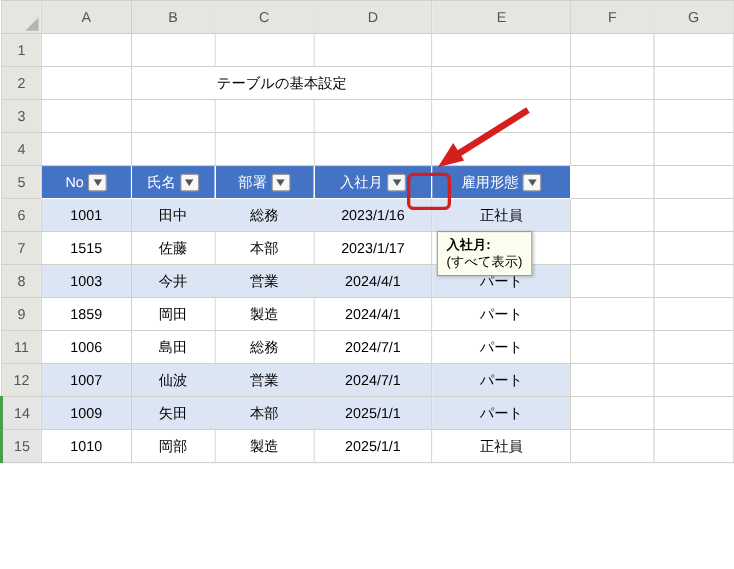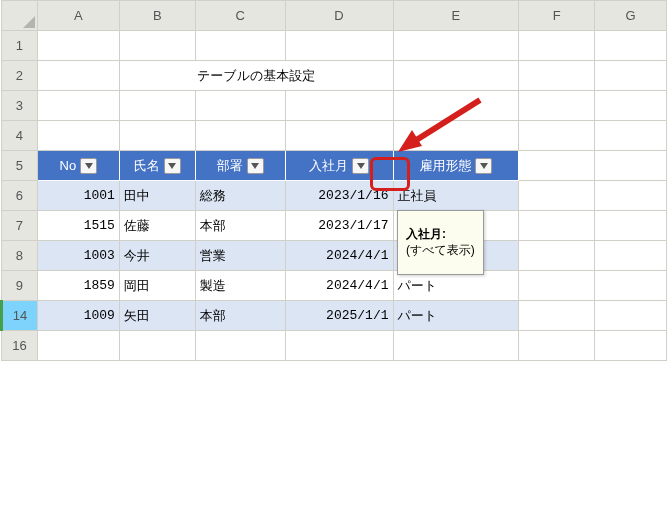--- a/index.html
+++ b/index.html
@@ -32,21 +32,21 @@
   color: #555;
 }
 .sheet .rowhead {
   background: #e6e6e1;
   text-align: center;
   color: #555;
   width: 36px;
   font-weight: normal;
 }
 .rowhead.sel-green {
-  background: #7dd3fc;
+  background: #e5e5e5;
   border-left: 3px solid #469f4a;
 }
 .corner {
   width: 36px;
   background: #e6e6e1;
   position: relative;
 }
 .corner::after {
   content: "";
   position: absolute;
@@ -86,42 +86,42 @@
   display: inline-flex;
   align-items: center;
   justify-content: center;
   cursor: pointer;
 }
 .filter-btn svg { display: block; }
 
 .band-odd { background: #dbe5f3 !important; }
 .band-even { background: #ffffff !important; }
 
-.r-align { text-align: right; padding-right: 6px; font-family: Liberation Mono, monospace; }
-.l-align { text-align: left; padding-left: 6px; }
+.r-align { text-align: center; padding-right: 6px; }
+.l-align { text-align: center; padding-left: 6px; }
 
 .title-row td.merge {
   text-align: center;
 }
 
 .red-box {
   position: absolute;
   border: 3px solid #d41f1c;
   border-radius: 6px;
   pointer-events: none;
 }
 .arrow {
   position: absolute;
   pointer-events: none;
 }
 .tooltip {
   position: absolute;
   background: #fcfdee;
   border: 1px solid #9a9a9a;
-  padding: 16px 8px;
+  padding: 4px 8px;
   font-size: 12px;
   line-height: 1.3;
   box-shadow: 1px 1px 3px rgba(0,0,0,0.2);
 }
 .tooltip .tt-title { font-weight: bold; }
 </style>
 </head>
 <body>
 
 <table class="sheet">
@@ -269,40 +269,60 @@
     <th class="rowhead">9</th>
     <td class="band-even r-align">1859</td>
     <td class="band-even l-align">岡田</td>
     <td class="band-even l-align">製造</td>
     <td class="band-even r-align">2024/4/1</td>
     <td class="band-even l-align">パート</td>
     <td></td>
         <td></td>
   </tr>
   <tr>
+    <th class="rowhead">11</th>
+    <td class="band-even r-align">1006</td>
+    <td class="band-even l-align">島田</td>
+    <td class="band-even l-align">総務</td>
+    <td class="band-even r-align">2024/7/1</td>
+    <td class="band-even l-align">パート</td>
+    <td></td>
+        <td></td>
+  </tr>
+  <tr>
+    <th class="rowhead">12</th>
+    <td class="band-odd r-align">1007</td>
+    <td class="band-odd l-align">仙波</td>
+    <td class="band-odd l-align">営業</td>
+    <td class="band-odd r-align">2024/7/1</td>
+    <td class="band-odd l-align">パート</td>
+    <td></td>
+        <td></td>
+  </tr>
+  <tr>
     <th class="rowhead sel-green">14</th>
     <td class="band-odd r-align">1009</td>
     <td class="band-odd l-align">矢田</td>
     <td class="band-odd l-align">本部</td>
     <td class="band-odd r-align">2025/1/1</td>
     <td class="band-odd l-align">パート</td>
     <td></td>
         <td></td>
   </tr>
-
-  <tr>
-    <th class="rowhead">16</th>
-    <td></td>
-        <td></td>
-        <td></td>
-        <td></td>
-        <td></td>
-        <td></td>
-        <td></td>
-  </tr>
+  <tr>
+    <th class="rowhead sel-green">15</th>
+    <td class="band-even r-align">1010</td>
+    <td class="band-even l-align">岡部</td>
+    <td class="band-even l-align">製造</td>
+    <td class="band-even r-align">2025/1/1</td>
+    <td class="band-even l-align">正社員</td>
+    <td></td>
+        <td></td>
+  </tr>
+
 </tbody>
   </table>
 
 <div class="red-box" style="left:370px; top:157px; width:40px; height:34px;"></div>
 
 <svg class="arrow" style="left:392px; top:92px;" width="100" height="70">
   <defs></defs>
   <line x1="88" y1="8" x2="18" y2="52" stroke="#d41f1c" stroke-width="6"></line>
   <polygon points="6,60 30,54 20,38" fill="#d41f1c"></polygon>
 </svg>

